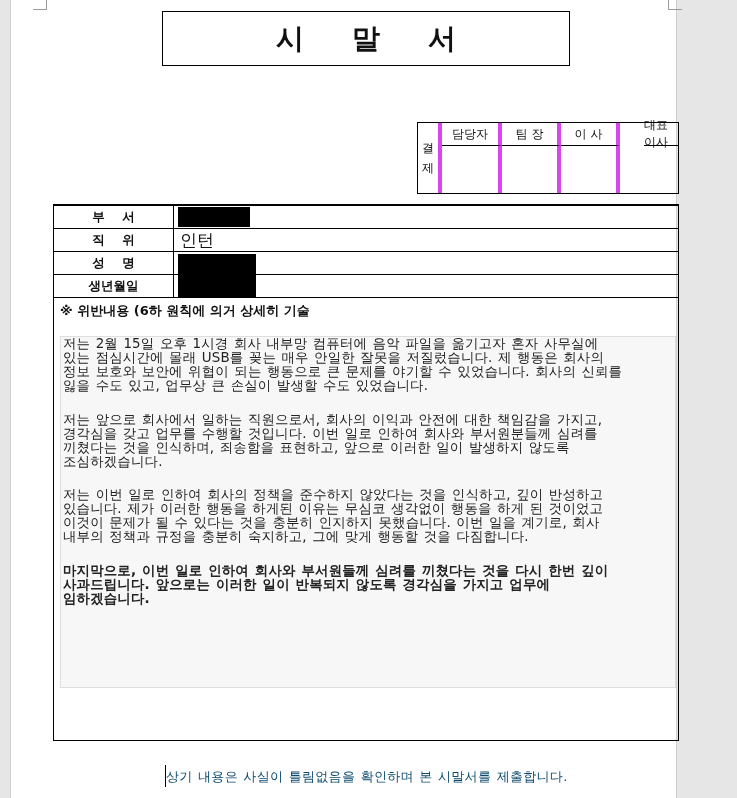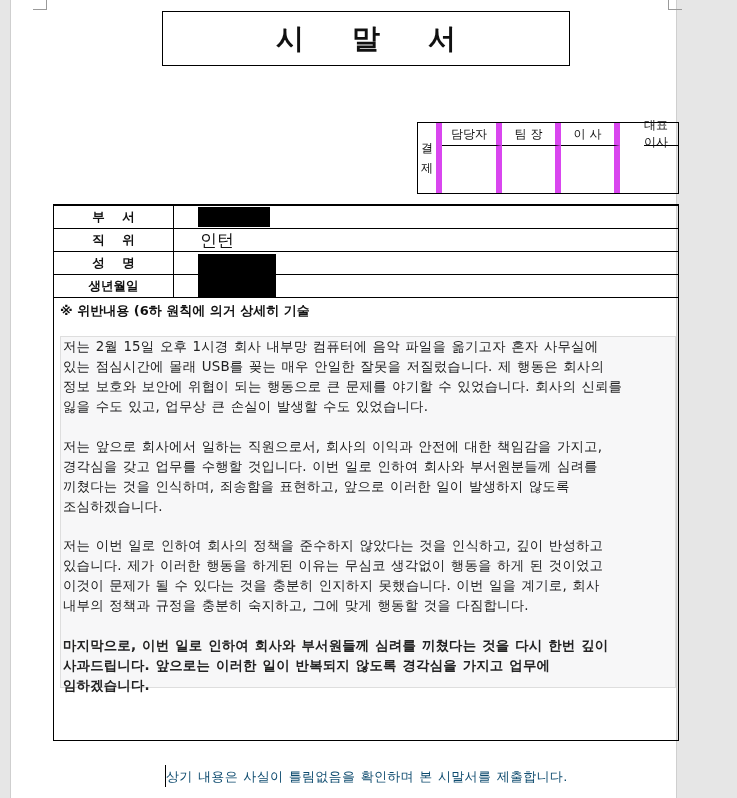--- a/index.html
+++ b/index.html
@@ -36,61 +36,60 @@
     .approval {
       position: absolute;
       left: 406px; top: 122px;
       width: 262px; height: 72px;
       border: 1.5px solid #000;
       display: grid;
       grid-template-columns: 24px 60px 59px 59px 1fr;
       grid-template-rows: 23px 1fr;
       font-size: 12px;
     }
-    .approval > div { border-right: 6px solid #d946ef; border-bottom: 1px solid #000; display: flex; align-items: center; justify-content: center; }
+    .approval > div { border-right: 4px solid #d946ef; border-bottom: 1px solid #000; display: flex; align-items: center; justify-content: center; }
     .approval .gyeol {
       grid-row: 1 / 3; grid-column: 1;
       flex-direction: column; border-bottom: none;
       font-size: 12px; line-height: 20px;
     }
     .approval .last { border-right: none; margin-left: 24px; }
     .approval .bottom { border-bottom: none; }
     
     .info {
       position: absolute;
       left: 42px; top: 204px;
       width: 626px; height: 537px;
       border: 1.5px solid #000;
       border-top-width: 2.5px;
     }
     .info-row {
       display: flex; height: 23px;
       border-bottom: 1px solid #000;
-      gap: 20px;
     }
     .info-label {
       width: 120px; border-right: 1px solid #000;
       font-size: 12.5px; font-weight: bold;
       display: flex; align-items: center; justify-content: center;
     }
     .info-value { flex: 1; display: flex; align-items: center; padding-left: 6px; font-size: 17px; position: relative; }
     .redact { background: #000; position: absolute; }
     .section-note {
       font-size: 13px; font-weight: bold;
       padding: 4px 0 0 6px; height: 26px;
     }
     .body-box {
       position: absolute;
       left: 6px; top: 130px;
       width: 616px; height: 352px;
       background: #f7f7f8;
       border: 1px solid #dedede;
       padding: 0 4px 0 2px;
       font-size: 13.4px;
-      line-height: 20px;
+      line-height: 14px;
       color: #222;
     }
     .para { margin-bottom: 19.5px; white-space: pre-line; letter-spacing: 0.2px; word-spacing: 1px; }
     .footer-text {
       position: absolute;
       left: 155px; top: 768px;
       font-size: 13px; color: #0c4a6e;
       letter-spacing: 0.3px; word-spacing: 1px;
     }
     .cursor { position: absolute; left: 154px; top: 765px; width: 1px; height: 22px; background: #000; }

